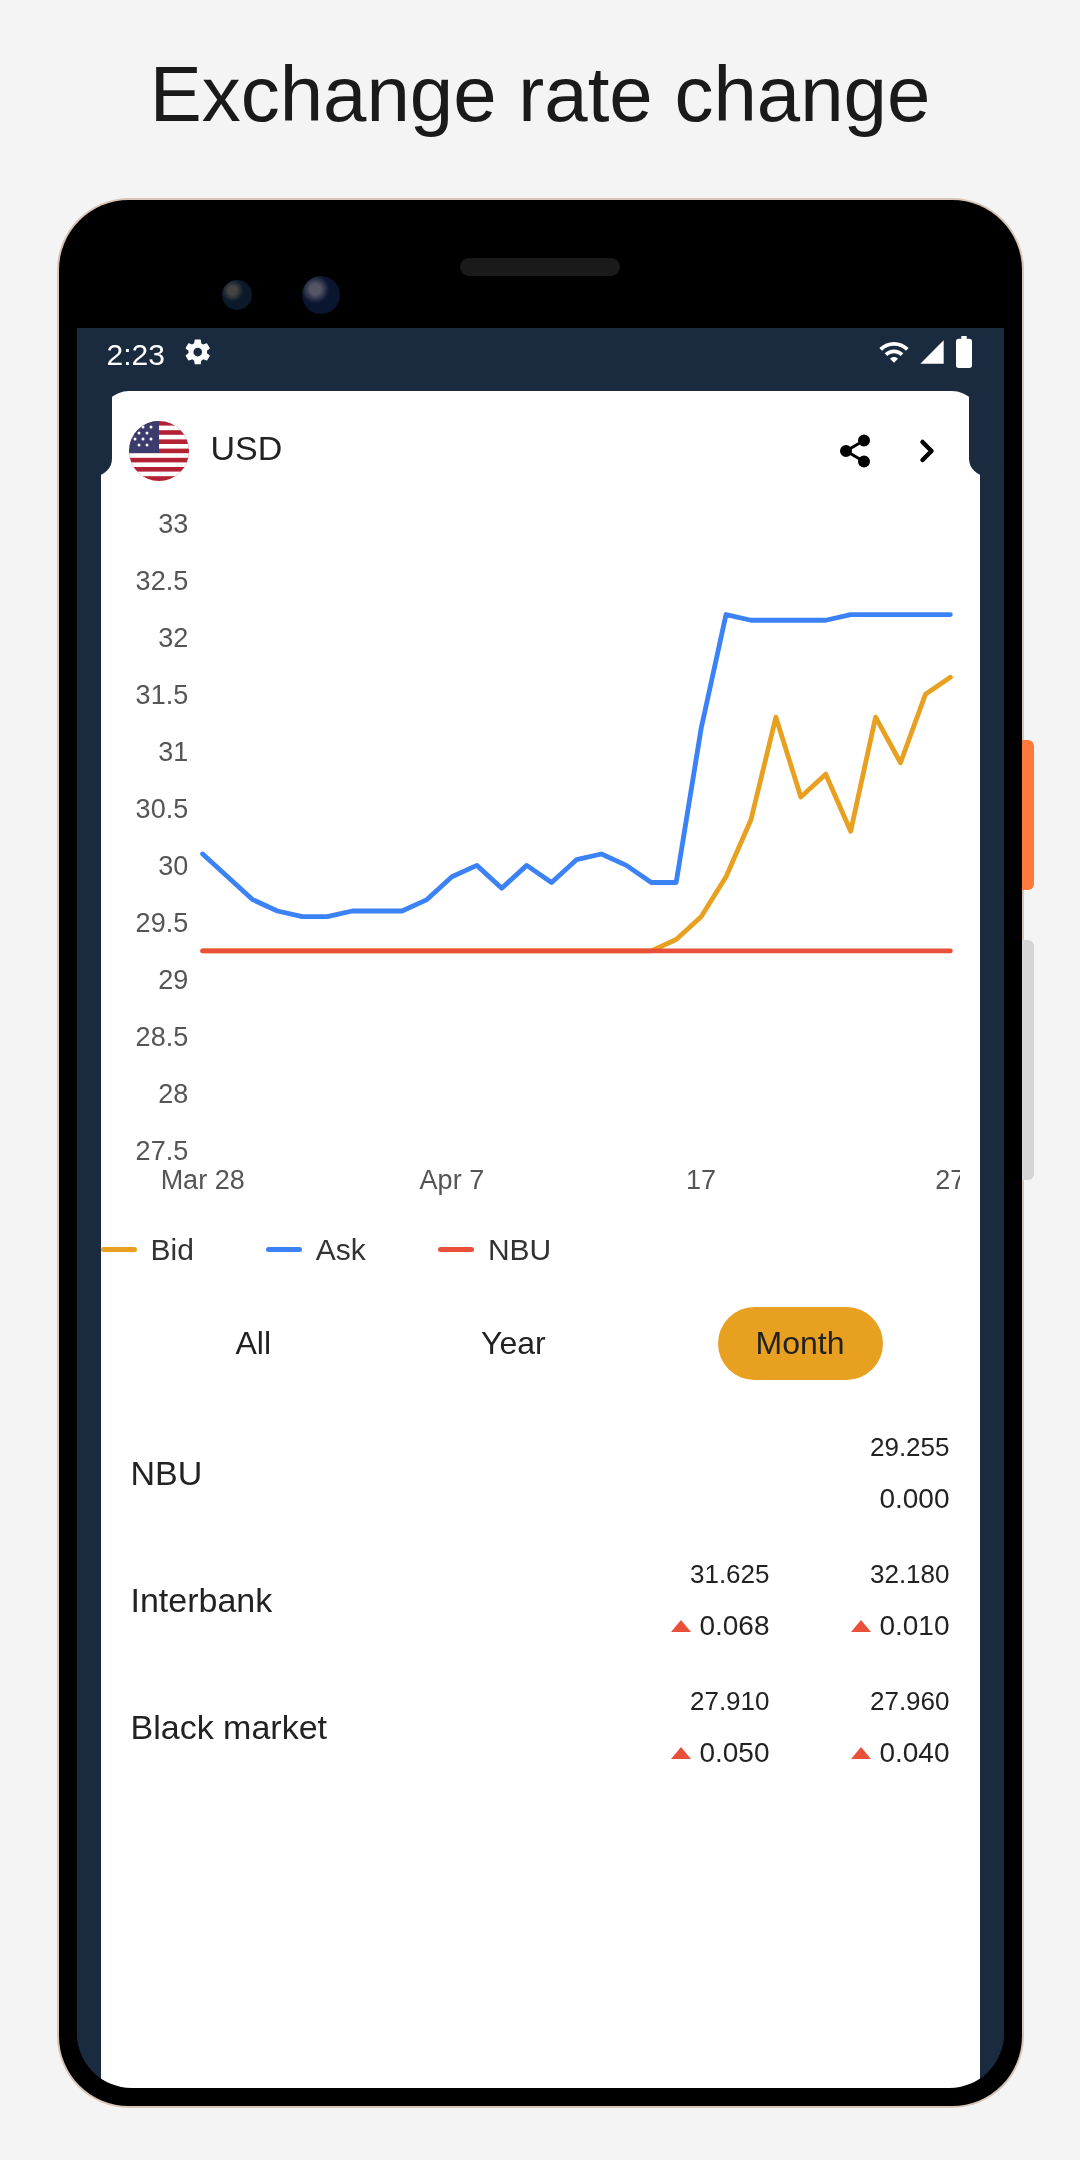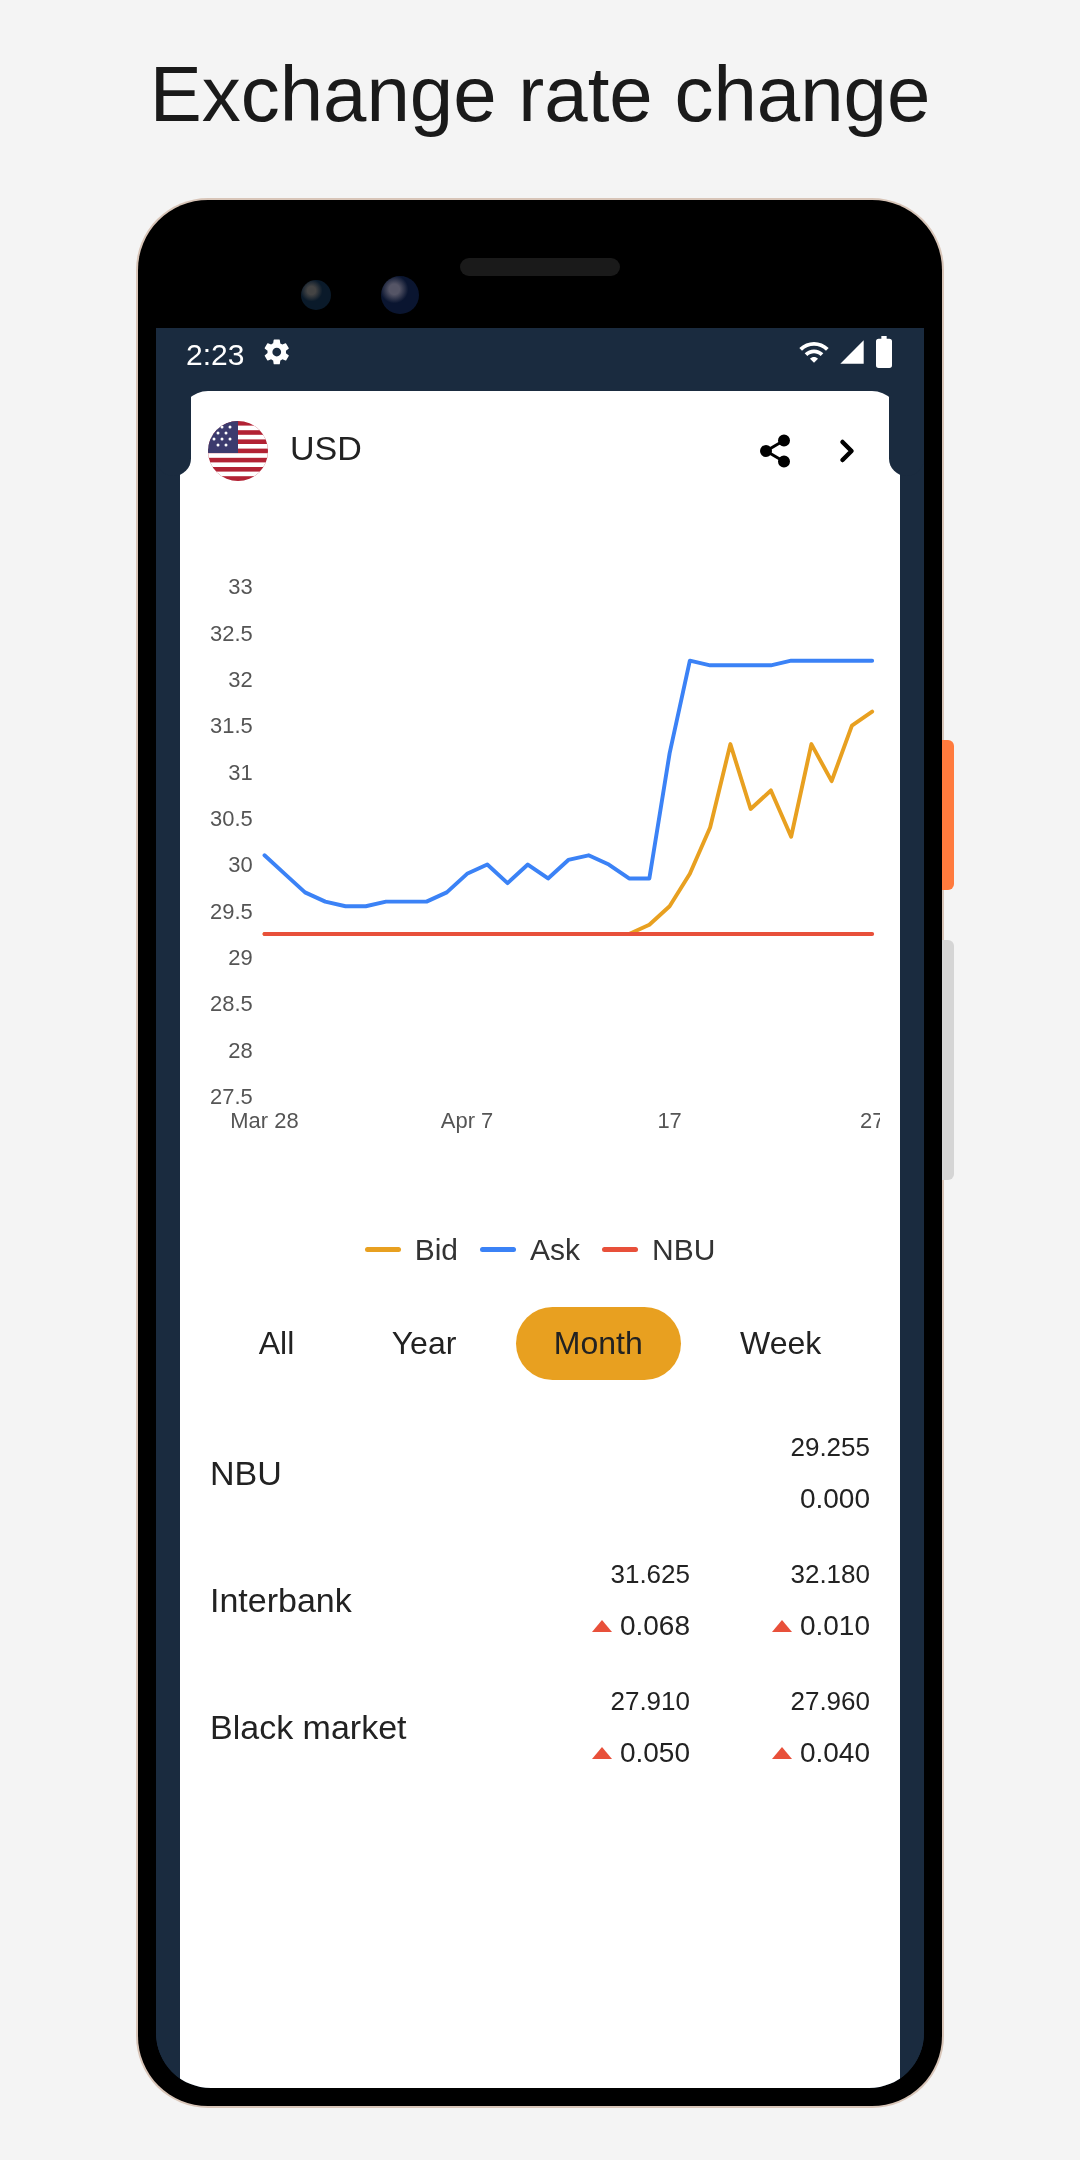--- a/index.html
+++ b/index.html
@@ -12,21 +12,21 @@
 }
 .page-title {
   text-align: center;
   font-size: 78px;
   font-weight: 400;
   color: #1a1a1a;
   padding: 50px 4px 30px;
   line-height: 1.15;
 }
 .phone-frame {
-  width: 804px;
+  width: 963px;
   margin: 30px auto 0;
   background: #000;
   border-radius: 70px;
   padding: 18px;
   position: relative;
   box-shadow: 0 0 0 2px #d8c5b8;
 }
 .phone-inner {
   background: #000;
   border-radius: 55px;
@@ -144,22 +144,21 @@
   padding: 10px 20px 10px 10px;
   height: 720px;
   position: relative;
 }
 .chart-svg { width: 100%; height: 100%; }
 .y-label { font-size: 28px; fill: #555; text-anchor: end; }
 .x-label { font-size: 28px; fill: #555; text-anchor: middle; }
 
 .legend {
   display: flex;
-  justify-content: center;
-  gap: 22px;
+  gap: 72px;
   padding: 12px 0 30px;
 }
 .legend-item { display: flex; align-items: center; gap: 14px; font-size: 30px; color: #333; }
 .legend-line { width: 36px; height: 5px; border-radius: 3px; }
 
 .tabs {
   display: flex;
   justify-content: space-around;
   padding: 10px 30px 30px;
 }
@@ -330,21 +329,20 @@
             <div class="legend-item">
               <div class="legend-line" id="leg-nbu" style="background: rgb(232, 80, 58);"></div>
               <span>NBU</span>
             </div>
           </div>
 
           <div class="tabs">
             <div class="tab">All</div>
             <div class="tab">Year</div>
             <div class="tab active">Month</div>
-            <div class="tab">Week</div>
           </div>
 
           <div class="rates-list">
             <div class="rate-row">
               <div class="rate-name">NBU</div>
               <div class="rate-col"></div>
               <div class="rate-col">
                 <div class="rate-value">29.255</div>
                 <div class="rate-change">
                     <span>0.000</span>

